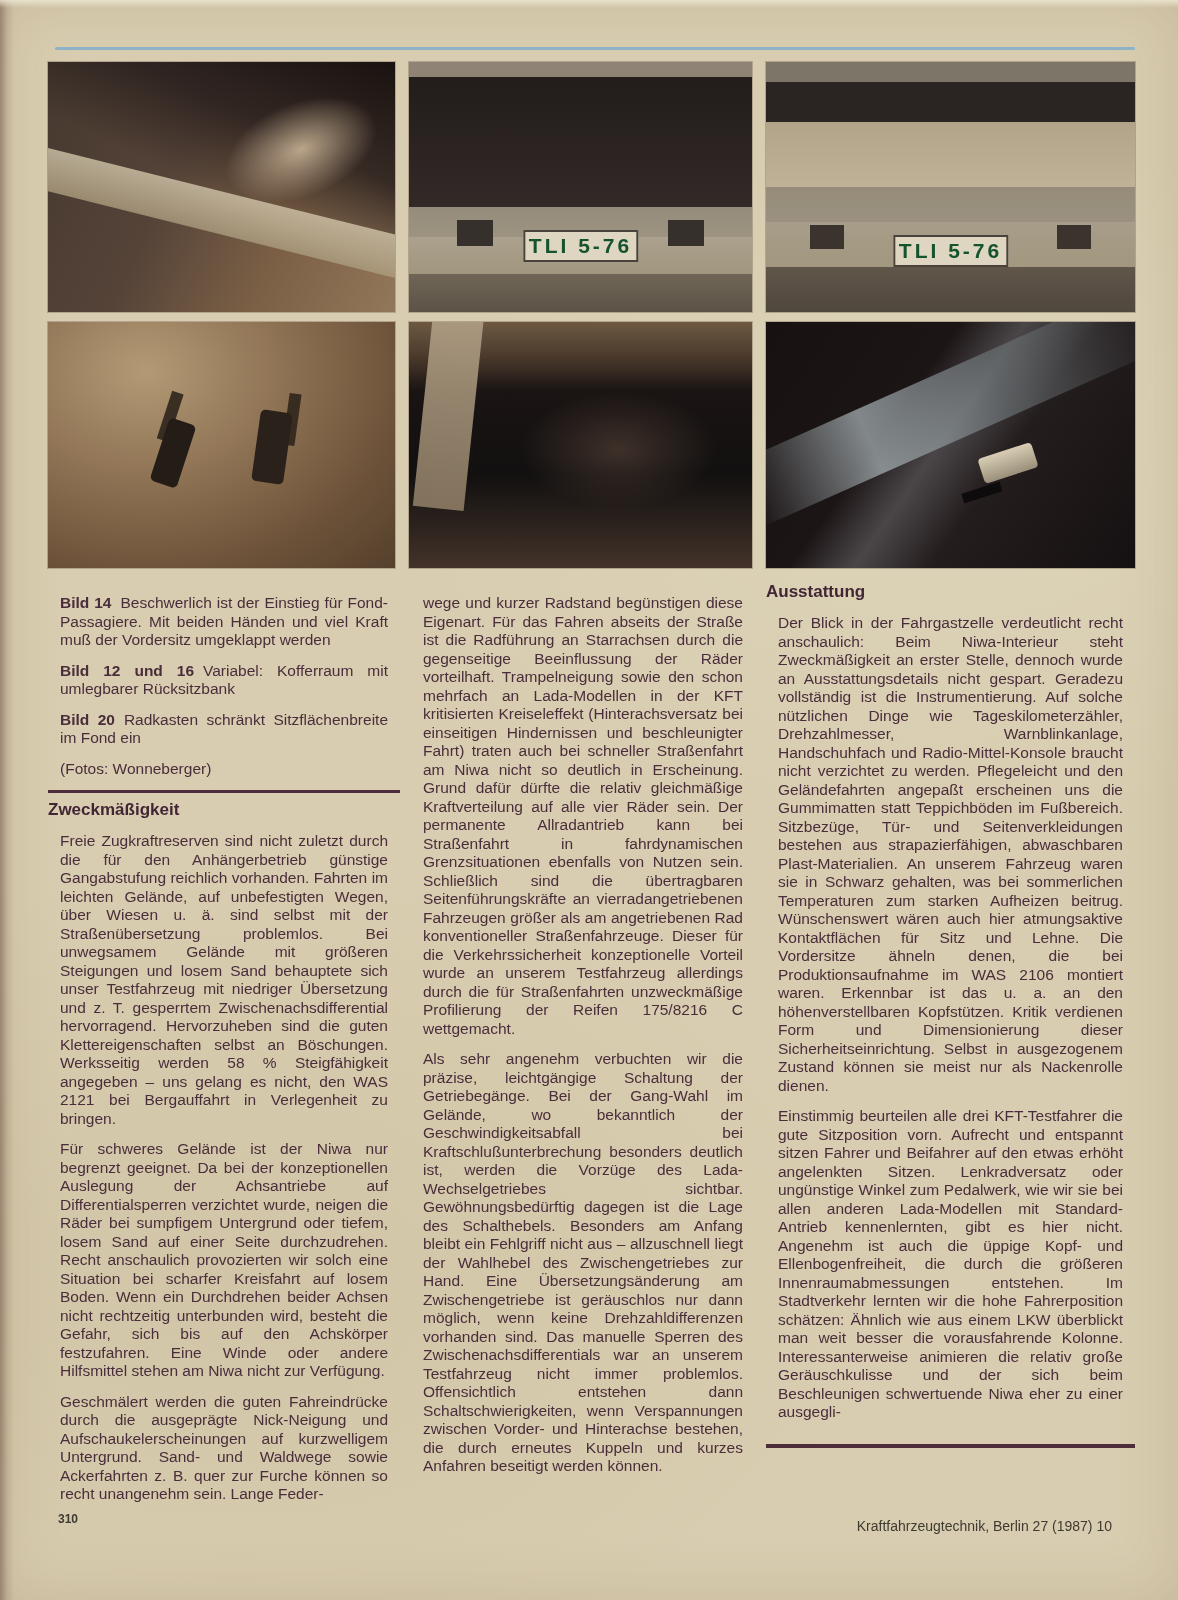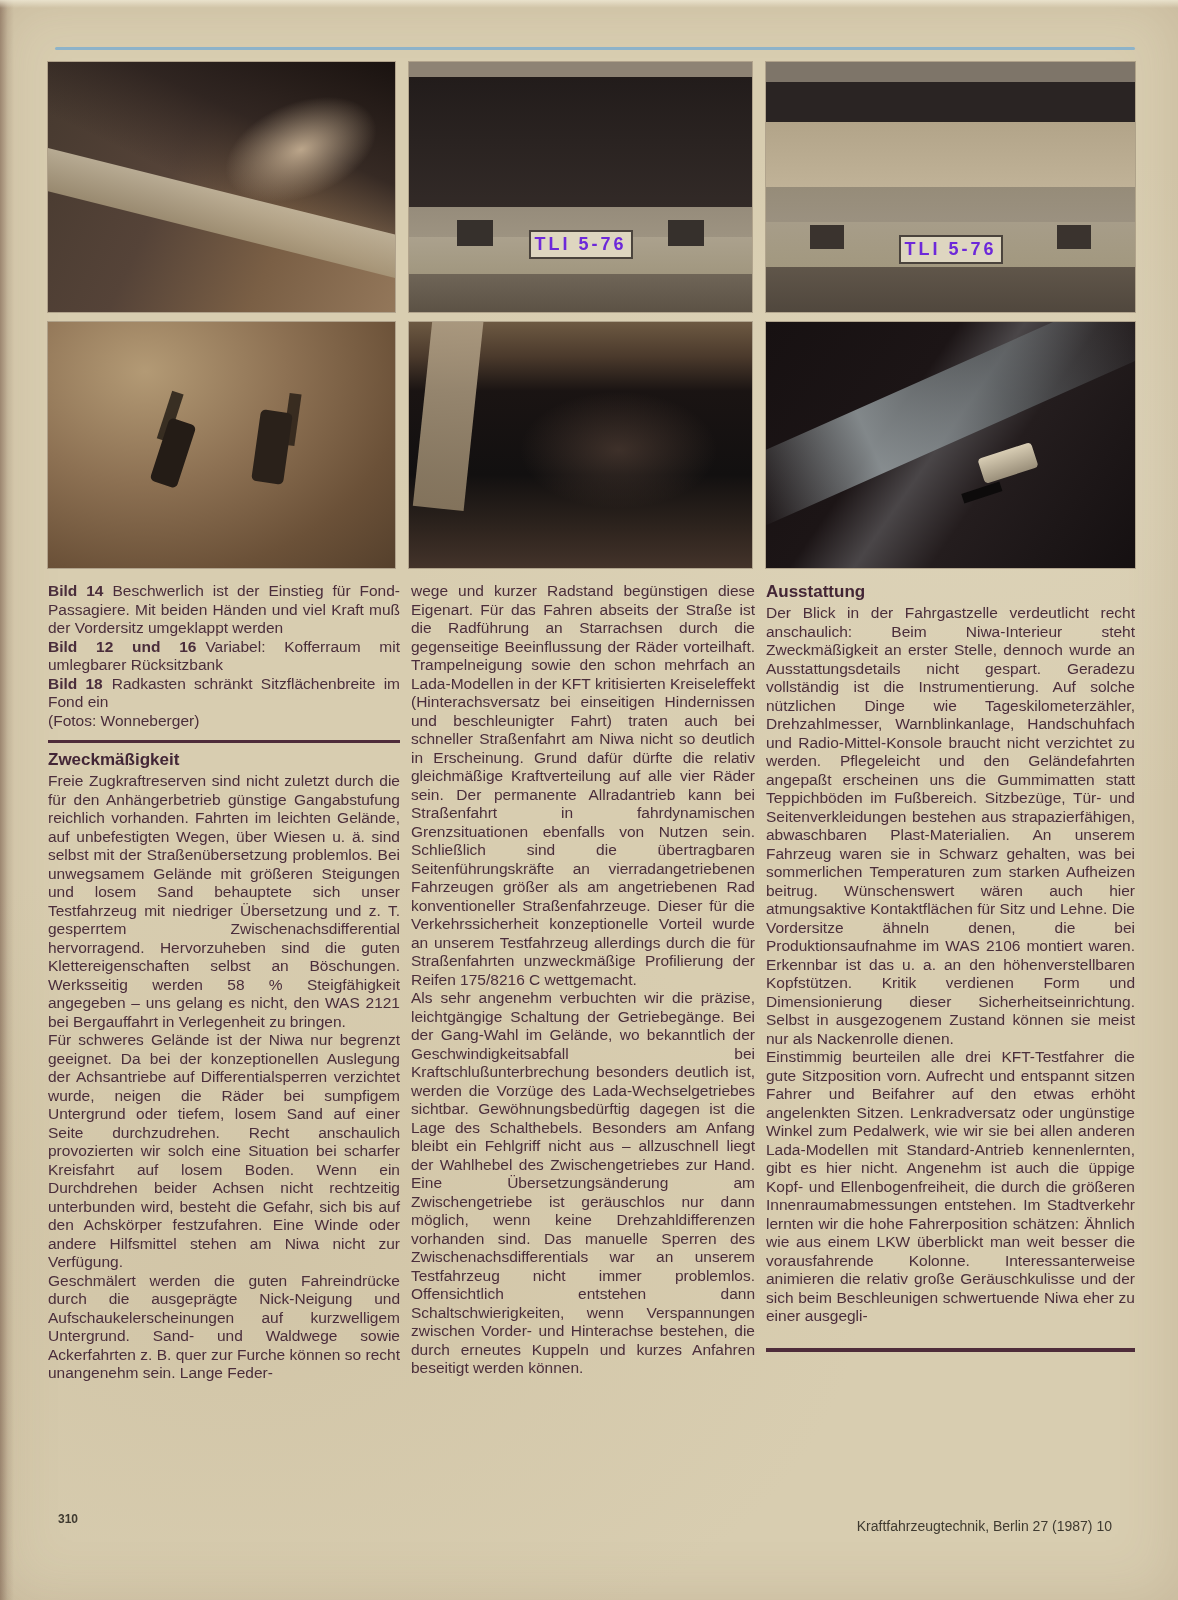--- a/index.html
+++ b/index.html
@@ -60,22 +60,22 @@
     #7e7569 0%, #7e7569 8%,
     #2a2423 8%, #2a2423 24%,
     #b2a489 24%, #c0b297 50%,
     #968c79 50%, #9b9180 64%,
     #a79d89 64%, #a2987f 82%,
     #60564a 82%, #50473d 100%);}
   .ph3::before{content:"";position:absolute;left:12%;top:65%;width:34px;height:24px;background:#3a332e;}
   .ph3::after{content:"";position:absolute;right:12%;top:65%;width:34px;height:24px;background:#3a332e;}
   .plate{
     position:absolute;left:50%;transform:translateX(-50%);
-    background:#ded6c0;color:#6d28d9;
-    font-weight:bold;font-size:18px;letter-spacing:3px;
+    background:#ded6c0;color:#14532d;
+    font-weight:bold;font-size:21px;letter-spacing:3px;
     padding:2px 4px;border:2px solid #4a433c;white-space:nowrap;
   }
   .ph2 .plate{top:67%;}
   .ph3 .plate{top:69%;}
   
   .ph4{background:radial-gradient(ellipse at 28% 20%, #b39a75 0%, #8d7153 40%, #6b5138 74%, #55402c 100%);}
   .ph4::before{content:"";position:absolute;left:32%;top:40%;width:28px;height:66px;
     background:#241c16;transform:rotate(18deg);border-radius:5px;
     box-shadow:-14px -34px 0 -8px rgba(30,24,18,.8);}
   .ph4::after{content:"";position:absolute;left:60%;top:36%;width:32px;height:72px;
@@ -97,21 +97,21 @@
     box-shadow:-34px 20px 0 -8px #0d0b0b;}
   
   .columns{
     position:absolute;left:48px;top:582px;width:1087px;
     display:flex;justify-content:space-between;
   }
   .col{text-align:justify;}
   .col1{width:352px;}
   .col2{width:344px;}
   .col3{width:369px;}
-  .col p{margin:0;font-size:15.5px;line-height:18.5px;}
+  .col p{margin:12px;font-size:15.5px;line-height:18.5px;}
   .captions{font-size:15px;line-height:18.5px;}
   .cap{margin:0;}
   .cap-label{font-weight:bold;margin-right:9px;}
   .credit{font-size:15px;line-height:18.5px;margin-top:0;}
   .rule-dark{height:3px;background:#4e2c3a;border:0;margin:10px 0 7px 0;}
   h3.sec{font-size:17px;line-height:20px;margin:0 0 2px 0;font-weight:bold;color:#432636;}
   .end-rule{height:4px;background:#4e2c3a;margin-top:22px;}
   
   .footer-left{position:absolute;left:58px;top:1512px;font-size:12px;color:#3f3a30;font-weight:bold;}
   .footer-right{position:absolute;right:66px;top:1518px;font-size:14px;color:#3f3a30;}
@@ -136,21 +136,21 @@
     <div class="photo ph5"></div>
     <div class="photo ph6"></div>
   </div>
 
   <div class="columns">
 
     <div class="col col1">
       <div class="captions">
         <p class="cap"><span class="cap-label">Bild 14</span><span class="cap-text">Beschwerlich ist der Einstieg für Fond-Passagiere. Mit beiden Händen und viel Kraft muß der Vordersitz umgeklappt werden</span></p>
         <p class="cap"><span class="cap-label">Bild 12 und 16</span><span class="cap-text">Variabel: Kofferraum mit umlegbarer Rücksitzbank</span></p>
-        <p class="cap"><span class="cap-label">Bild 18</span><span class="cap-text">Radkasten schränkt Sitzflächenbreite im Fond ein</span></p>
+        <p class="cap"><span class="cap-label">Bild 20</span><span class="cap-text">Radkasten schränkt Sitzflächenbreite im Fond ein</span></p>
         <p class="credit">(Fotos: Wonneberger)</p>
       </div>
       <hr class="rule-dark">
       <h3 class="sec">Zweckmäßigkeit</h3>
       <p>Freie Zugkraftreserven sind nicht zuletzt durch die für den Anhängerbetrieb günstige Gangabstufung reichlich vorhanden. Fahrten im leichten Gelände, auf unbefestigten Wegen, über Wiesen u. ä. sind selbst mit der Straßenübersetzung problemlos. Bei unwegsamem Gelände mit größeren Steigungen und losem Sand behauptete sich unser Testfahrzeug mit niedriger Übersetzung und z. T. gesperrtem Zwischenachsdifferential hervorragend. Hervorzuheben sind die guten Klettereigenschaften selbst an Böschungen. Werksseitig werden 58 % Steigfähigkeit angegeben – uns gelang es nicht, den WAS 2121 bei Bergauffahrt in Verlegenheit zu bringen.</p>
       <p>Für schweres Gelände ist der Niwa nur begrenzt geeignet. Da bei der konzeptionellen Auslegung der Achsantriebe auf Differentialsperren verzichtet wurde, neigen die Räder bei sumpfigem Untergrund oder tiefem, losem Sand auf einer Seite durchzudrehen. Recht anschaulich provozierten wir solch eine Situation bei scharfer Kreisfahrt auf losem Boden. Wenn ein Durchdrehen beider Achsen nicht rechtzeitig unterbunden wird, besteht die Gefahr, sich bis auf den Achskörper festzufahren. Eine Winde oder andere Hilfsmittel stehen am Niwa nicht zur Verfügung.</p>
       <p>Geschmälert werden die guten Fahreindrücke durch die ausgeprägte Nick-Neigung und Aufschaukelerscheinungen auf kurzwelligem Untergrund. Sand- und Waldwege sowie Ackerfahrten z. B. quer zur Furche können so recht unangenehm sein. Lange Feder-</p>
     </div>
 
     <div class="col col2">

